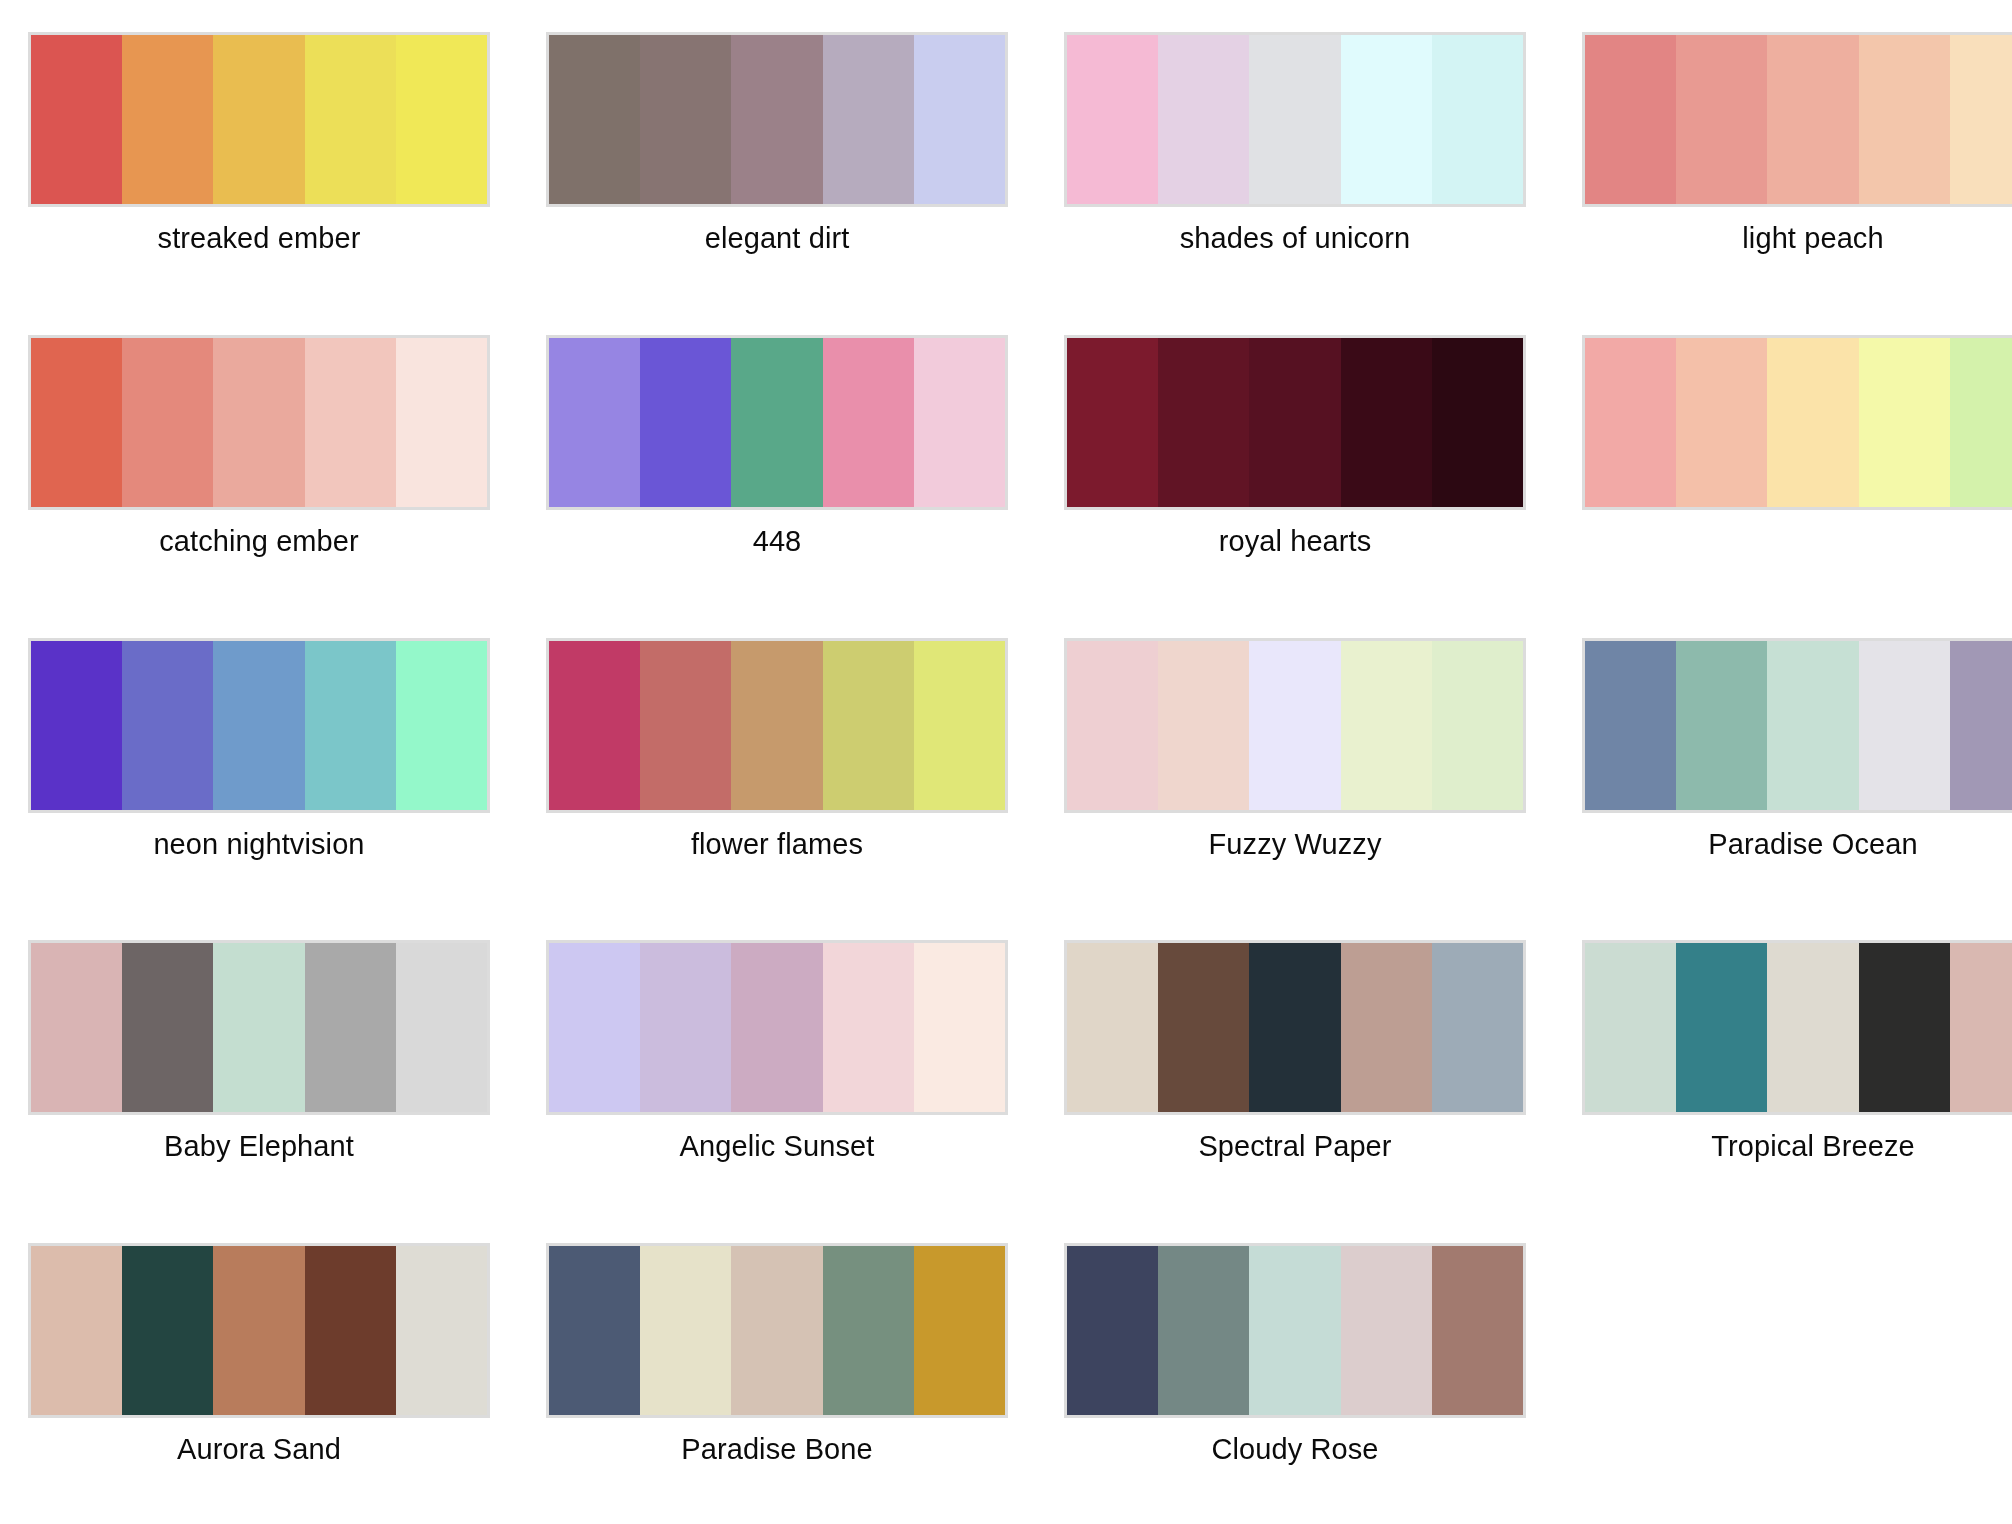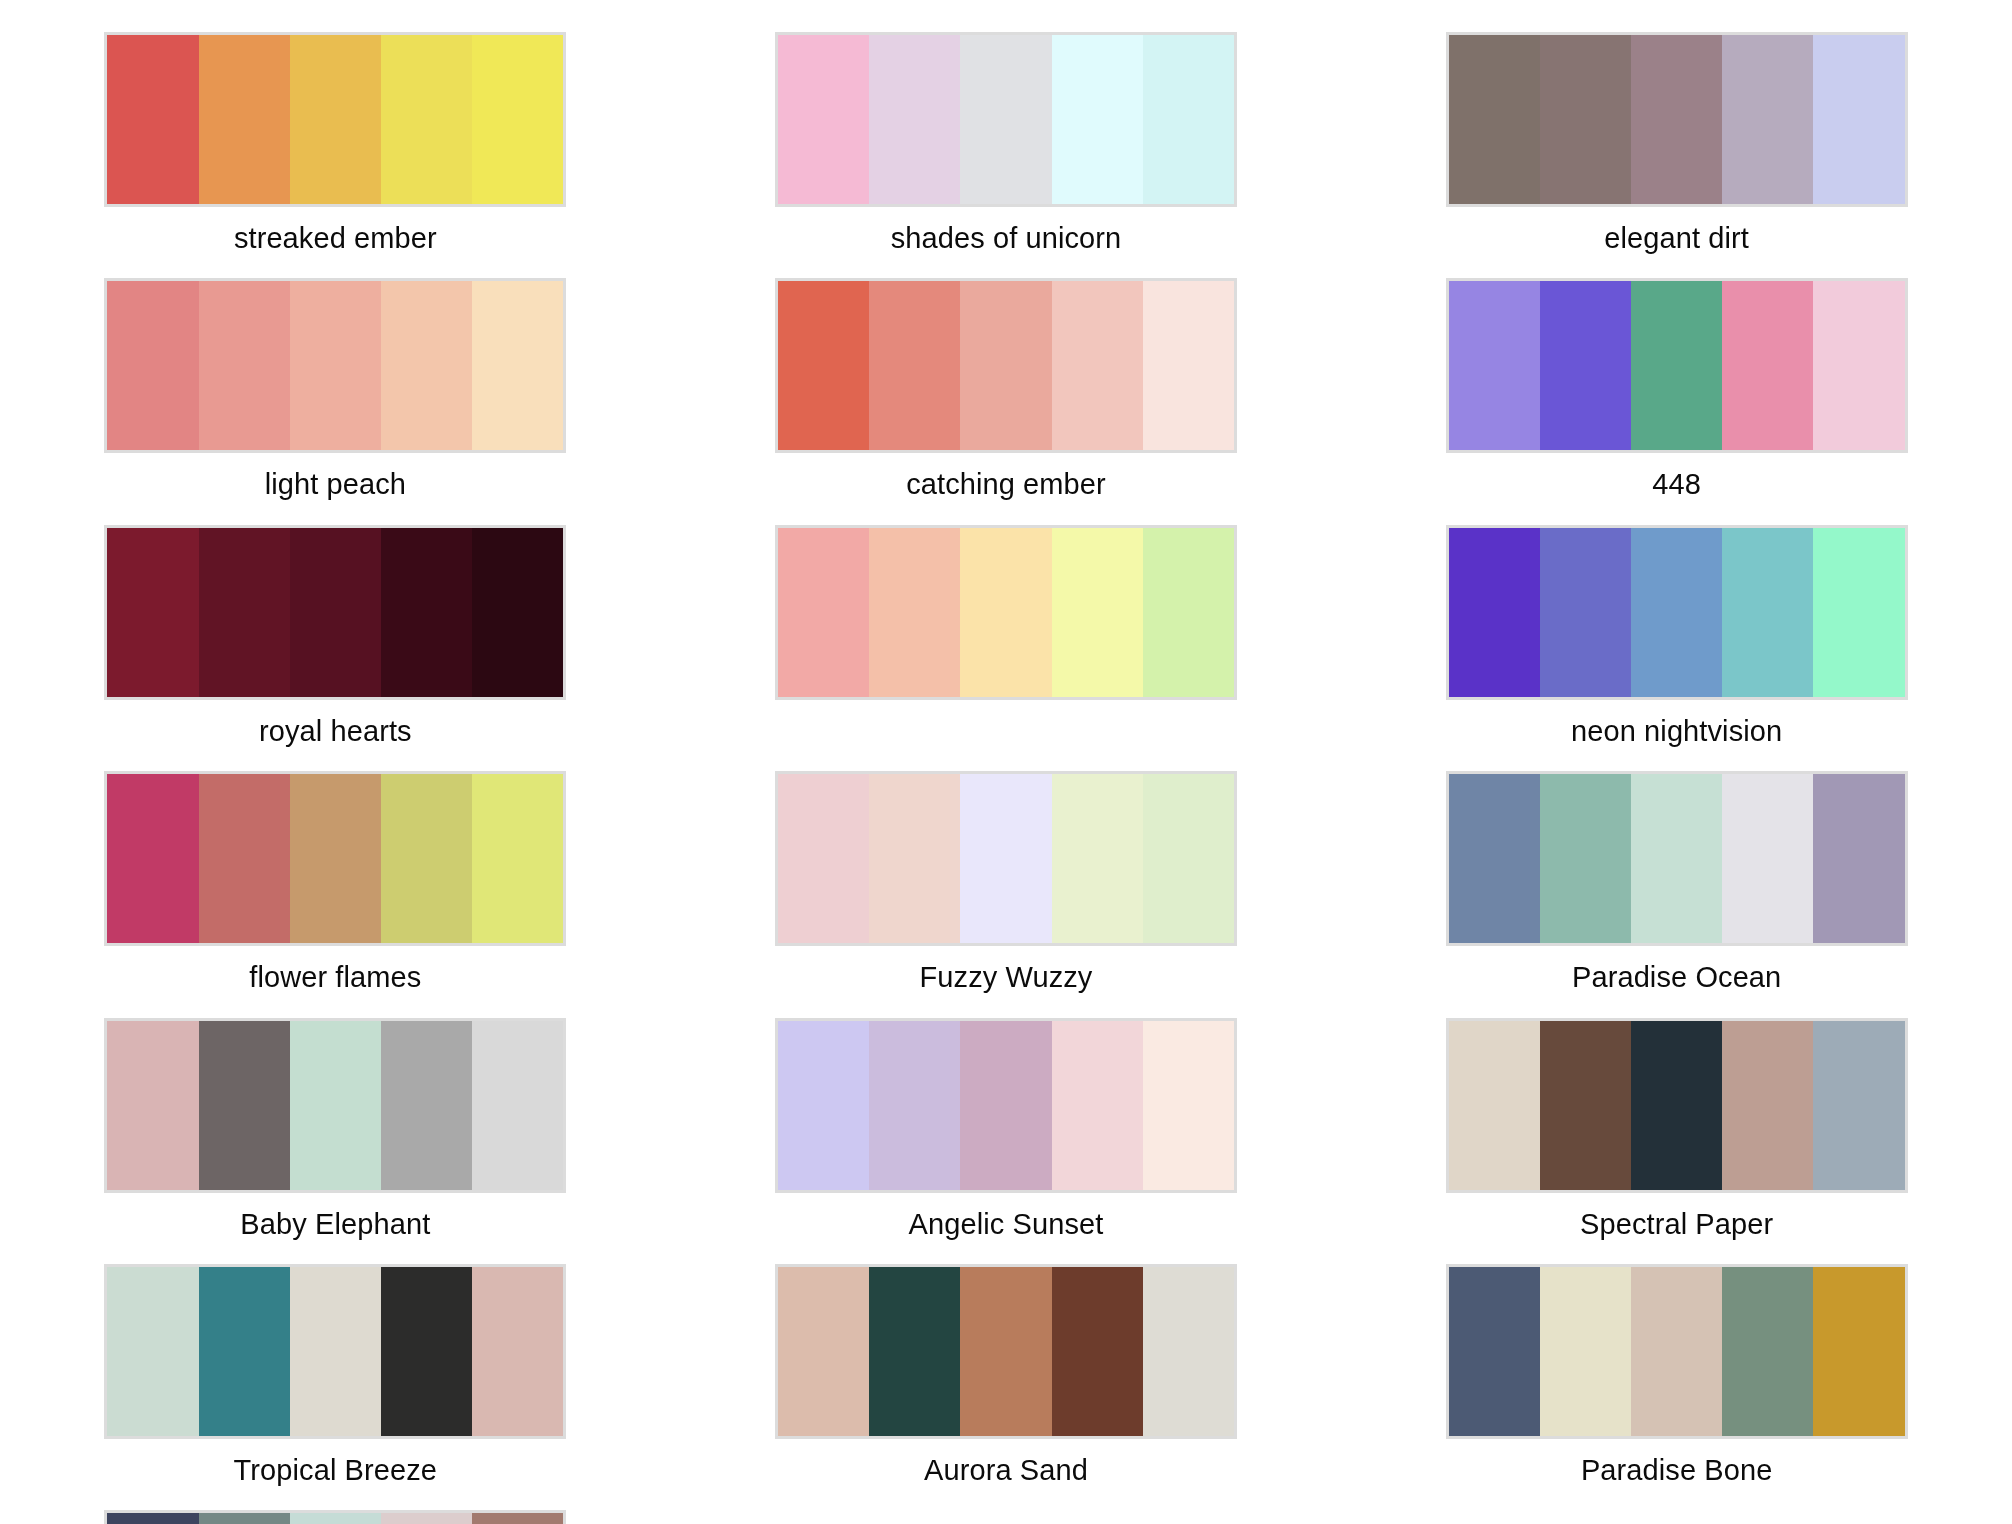--- a/index.html
+++ b/index.html
@@ -8,21 +8,21 @@
     background: #ffffff;
   }
   body {
     width: 2012px;
     height: 1524px;
     font-family: "Liberation Sans", sans-serif;
     -webkit-font-smoothing: antialiased;
   }
   #grid {
     display: grid;
-    grid-template-columns: repeat(3, 1fr);
+    grid-template-columns: repeat(4, 1fr);
     grid-template-rows: repeat(5, 1fr);
     width: 2012px;
     height: 1524px;
     box-sizing: border-box;
     padding: 10px 0 0 0;
   }
   .cell {
     position: relative;
     display: flex;
     flex-direction: column;
@@ -65,40 +65,40 @@
         <div class="swatch" style="background-color: rgb(219, 85, 81);"></div>
         <div class="swatch" style="background-color: rgb(231, 150, 81);"></div>
         <div class="swatch" style="background-color: rgb(233, 189, 80);"></div>
         <div class="swatch" style="background-color: rgb(236, 223, 88);"></div>
         <div class="swatch" style="background-color: rgb(240, 232, 87);"></div>
       </div>
       <div class="palette-label">streaked ember</div>
     </div>
     <div class="cell">
       <div class="swatch-strip">
+        <div class="swatch" style="background-color: rgb(127, 113, 106);"></div>
+        <div class="swatch" style="background-color: rgb(135, 116, 114);"></div>
+        <div class="swatch" style="background-color: rgb(155, 129, 137);"></div>
+        <div class="swatch" style="background-color: rgb(182, 171, 190);"></div>
+        <div class="swatch" style="background-color: rgb(201, 205, 239);"></div>
+      </div>
+      <div class="palette-label">elegant dirt</div>
+    </div>
+    <div class="cell">
+      <div class="swatch-strip">
         <div class="swatch" style="background-color: rgb(245, 186, 212);"></div>
         <div class="swatch" style="background-color: rgb(228, 209, 228);"></div>
         <div class="swatch" style="background-color: rgb(224, 225, 228);"></div>
         <div class="swatch" style="background-color: rgb(224, 251, 253);"></div>
         <div class="swatch" style="background-color: rgb(211, 244, 244);"></div>
       </div>
       <div class="palette-label">shades of unicorn</div>
     </div>
     <div class="cell">
       <div class="swatch-strip">
-        <div class="swatch" style="background-color: rgb(127, 113, 106);"></div>
-        <div class="swatch" style="background-color: rgb(135, 116, 114);"></div>
-        <div class="swatch" style="background-color: rgb(155, 129, 137);"></div>
-        <div class="swatch" style="background-color: rgb(182, 171, 190);"></div>
-        <div class="swatch" style="background-color: rgb(201, 205, 239);"></div>
-      </div>
-      <div class="palette-label">elegant dirt</div>
-    </div>
-    <div class="cell">
-      <div class="swatch-strip">
         <div class="swatch" style="background-color: rgb(226, 133, 132);"></div>
         <div class="swatch" style="background-color: rgb(232, 154, 146);"></div>
         <div class="swatch" style="background-color: rgb(238, 175, 159);"></div>
         <div class="swatch" style="background-color: rgb(243, 198, 171);"></div>
         <div class="swatch" style="background-color: rgb(249, 223, 187);"></div>
       </div>
       <div class="palette-label">light peach</div>
     </div>
     <div class="cell">
       <div class="swatch-strip">

